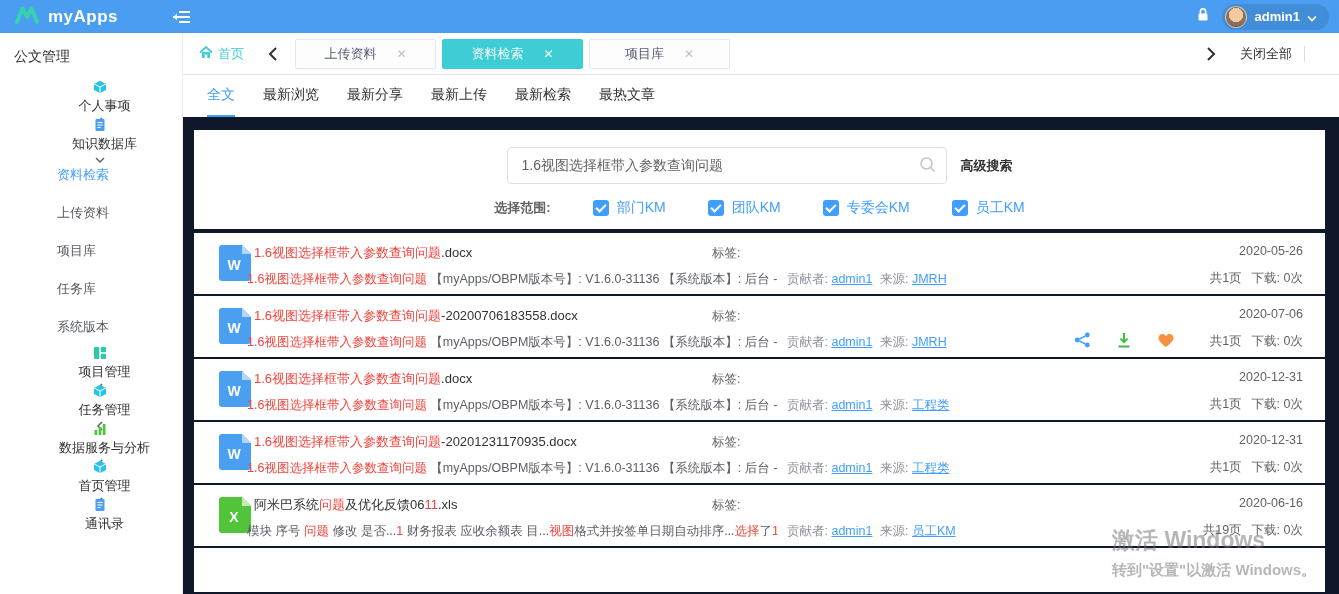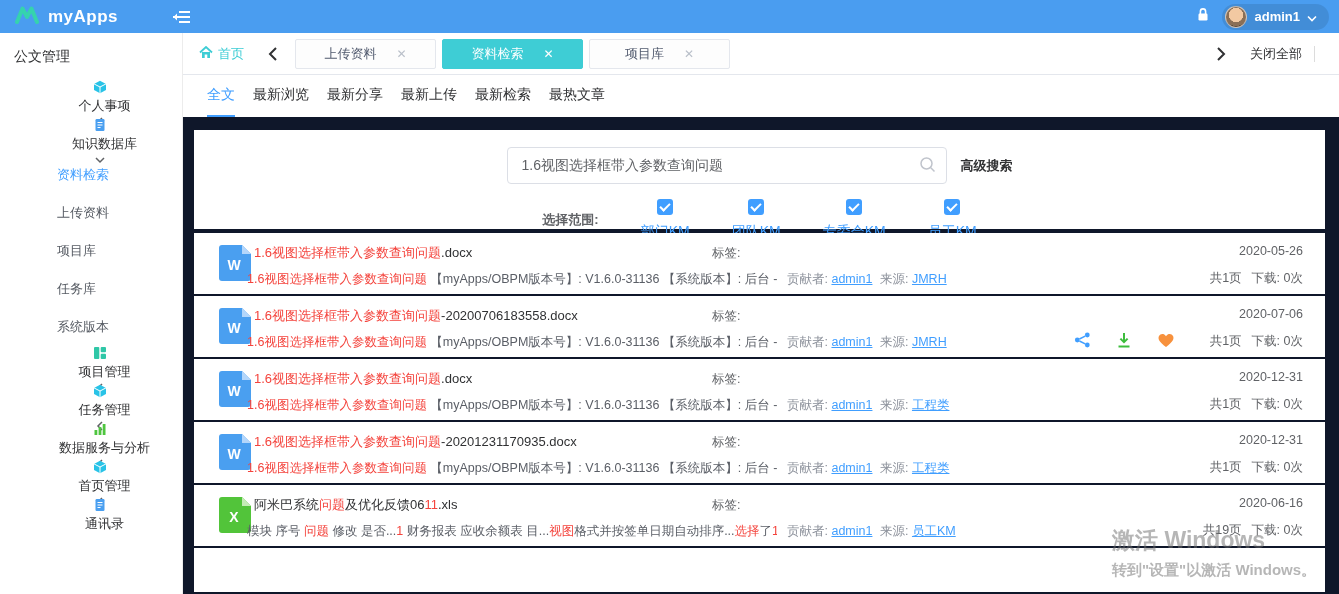--- a/index.html
+++ b/index.html
@@ -28,55 +28,55 @@
                font-size:13px; color:#303133; cursor:pointer;flex-direction:column; }
   .side-item .lbl { margin-left:9px; flex:1; }
   .side-sub { height:38px; display:flex; align-items:center; padding-left:57px; font-size:13px;
               color:#565b63; cursor:pointer; }
   .side-sub.active { color:#409EFF; }
 
   
   .main { position:absolute; top:33px; left:183px; right:0; bottom:0; display:flex; flex-direction:column; }
 
   .tabstrip { height:42px; background:#fff; border-bottom:1px solid #e4e7ed; display:flex;
-              align-items:center; padding:0 14px 0 4px; flex:none; }
+              align-items:center; padding:0 24px 0 4px; flex:none; }
   .home-btn { display:flex; align-items:center; gap:5px; color:#3ecdd5; font-size:13px;
               padding:0 12px; cursor:pointer; }
   .chev-btn { padding:0 12px; cursor:pointer; display:flex; align-items:center; }
   .tabs { display:flex; gap:6px; margin-left:6px; }
   .tab { height:30px; min-width:141px; border:1px solid #e4e7ed; background:#fdfdfd; color:#515a6e;
          font-size:13px; display:flex; align-items:center; justify-content:center; gap:20px;
          cursor:pointer; border-radius:2px; }
   .tab .tab-x { font-size:12px; color:#b9bfc9; line-height:1; }
   .tab.active { background:#3ecdd5; border-color:#3ecdd5; color:#fff; }
   .tab.active .tab-x { color:#fff; font-weight:bold; }
   .strip-right { margin-left:auto; display:flex; align-items:center; }
   .close-all { font-size:13px; color:#303133; padding:0 12px; cursor:pointer; }
   .strip-div { width:1px; height:16px; background:#dcdcdc; margin-right:10px; }
 
-  .content-tabs { height:42px; background:#fff; display:flex; align-items:flex-end; gap:18px;
+  .content-tabs { height:42px; background:#fff; display:flex; align-items:flex-end; gap:28px;
                   padding-left:24px; flex:none; }
   .ctab { font-size:14px; color:#303133; padding-bottom:11px; border-bottom:2px solid transparent;
           cursor:pointer; }
   .ctab.active { color:#409EFF; border-bottom-color:#409EFF; }
 
   .body-area { flex:1; padding:13px 14px 0 11px; overflow:hidden; position:relative; }
 
   
   .search-panel { background:#fff; height:99px; margin-bottom:4px; }
   .search-row { display:flex; align-items:center; justify-content:center; padding-top:17px; }
   .search-box { position:relative; width:440px; }
   .search-input { width:100%; height:37px; border:1px solid #dcdfe6; border-radius:4px;
                   font-size:14px; color:#606266; padding:0 38px 0 14px; outline:none;
                   font-family:inherit; }
   .search-icon { position:absolute; right:11px; top:9px; cursor:pointer; }
   .adv-link { font-size:13px; color:#303133; margin-left:14px; cursor:pointer; font-weight:bold;}
   .scope-row { display:flex; align-items:center; justify-content:center; gap:42px; margin-top:15px; }
   .scope-label { font-size:13px; color:#606266; font-weight:bold; }
-  .scope { display:flex; align-items:center; gap:8px; cursor:pointer;flex-direction:column; }
+  .scope { display:flex; align-items:center; gap:8px; cursor:pointer; }
   .cbox { width:16px; height:16px; background:#409EFF; border-radius:3px; position:relative; }
   .cbox::after { content:""; position:absolute; left:5px; top:2px; width:4px; height:8px;
                  border:solid #fff; border-width:0 2px 2px 0; transform:rotate(45deg); }
   .scope .slbl { font-size:14px; color:#409EFF; }
 
   
   .card { background:#fff; height:61px; margin-bottom:2px; position:relative; font-size:13px; }
   .file-icon { position:absolute; left:25px; top:12px; }
   .title { position:absolute; left:60px; top:11px; white-space:nowrap; color:#303133; cursor:pointer; }
   .snippet { position:absolute; left:53px; top:38px; white-space:nowrap; overflow:hidden;

